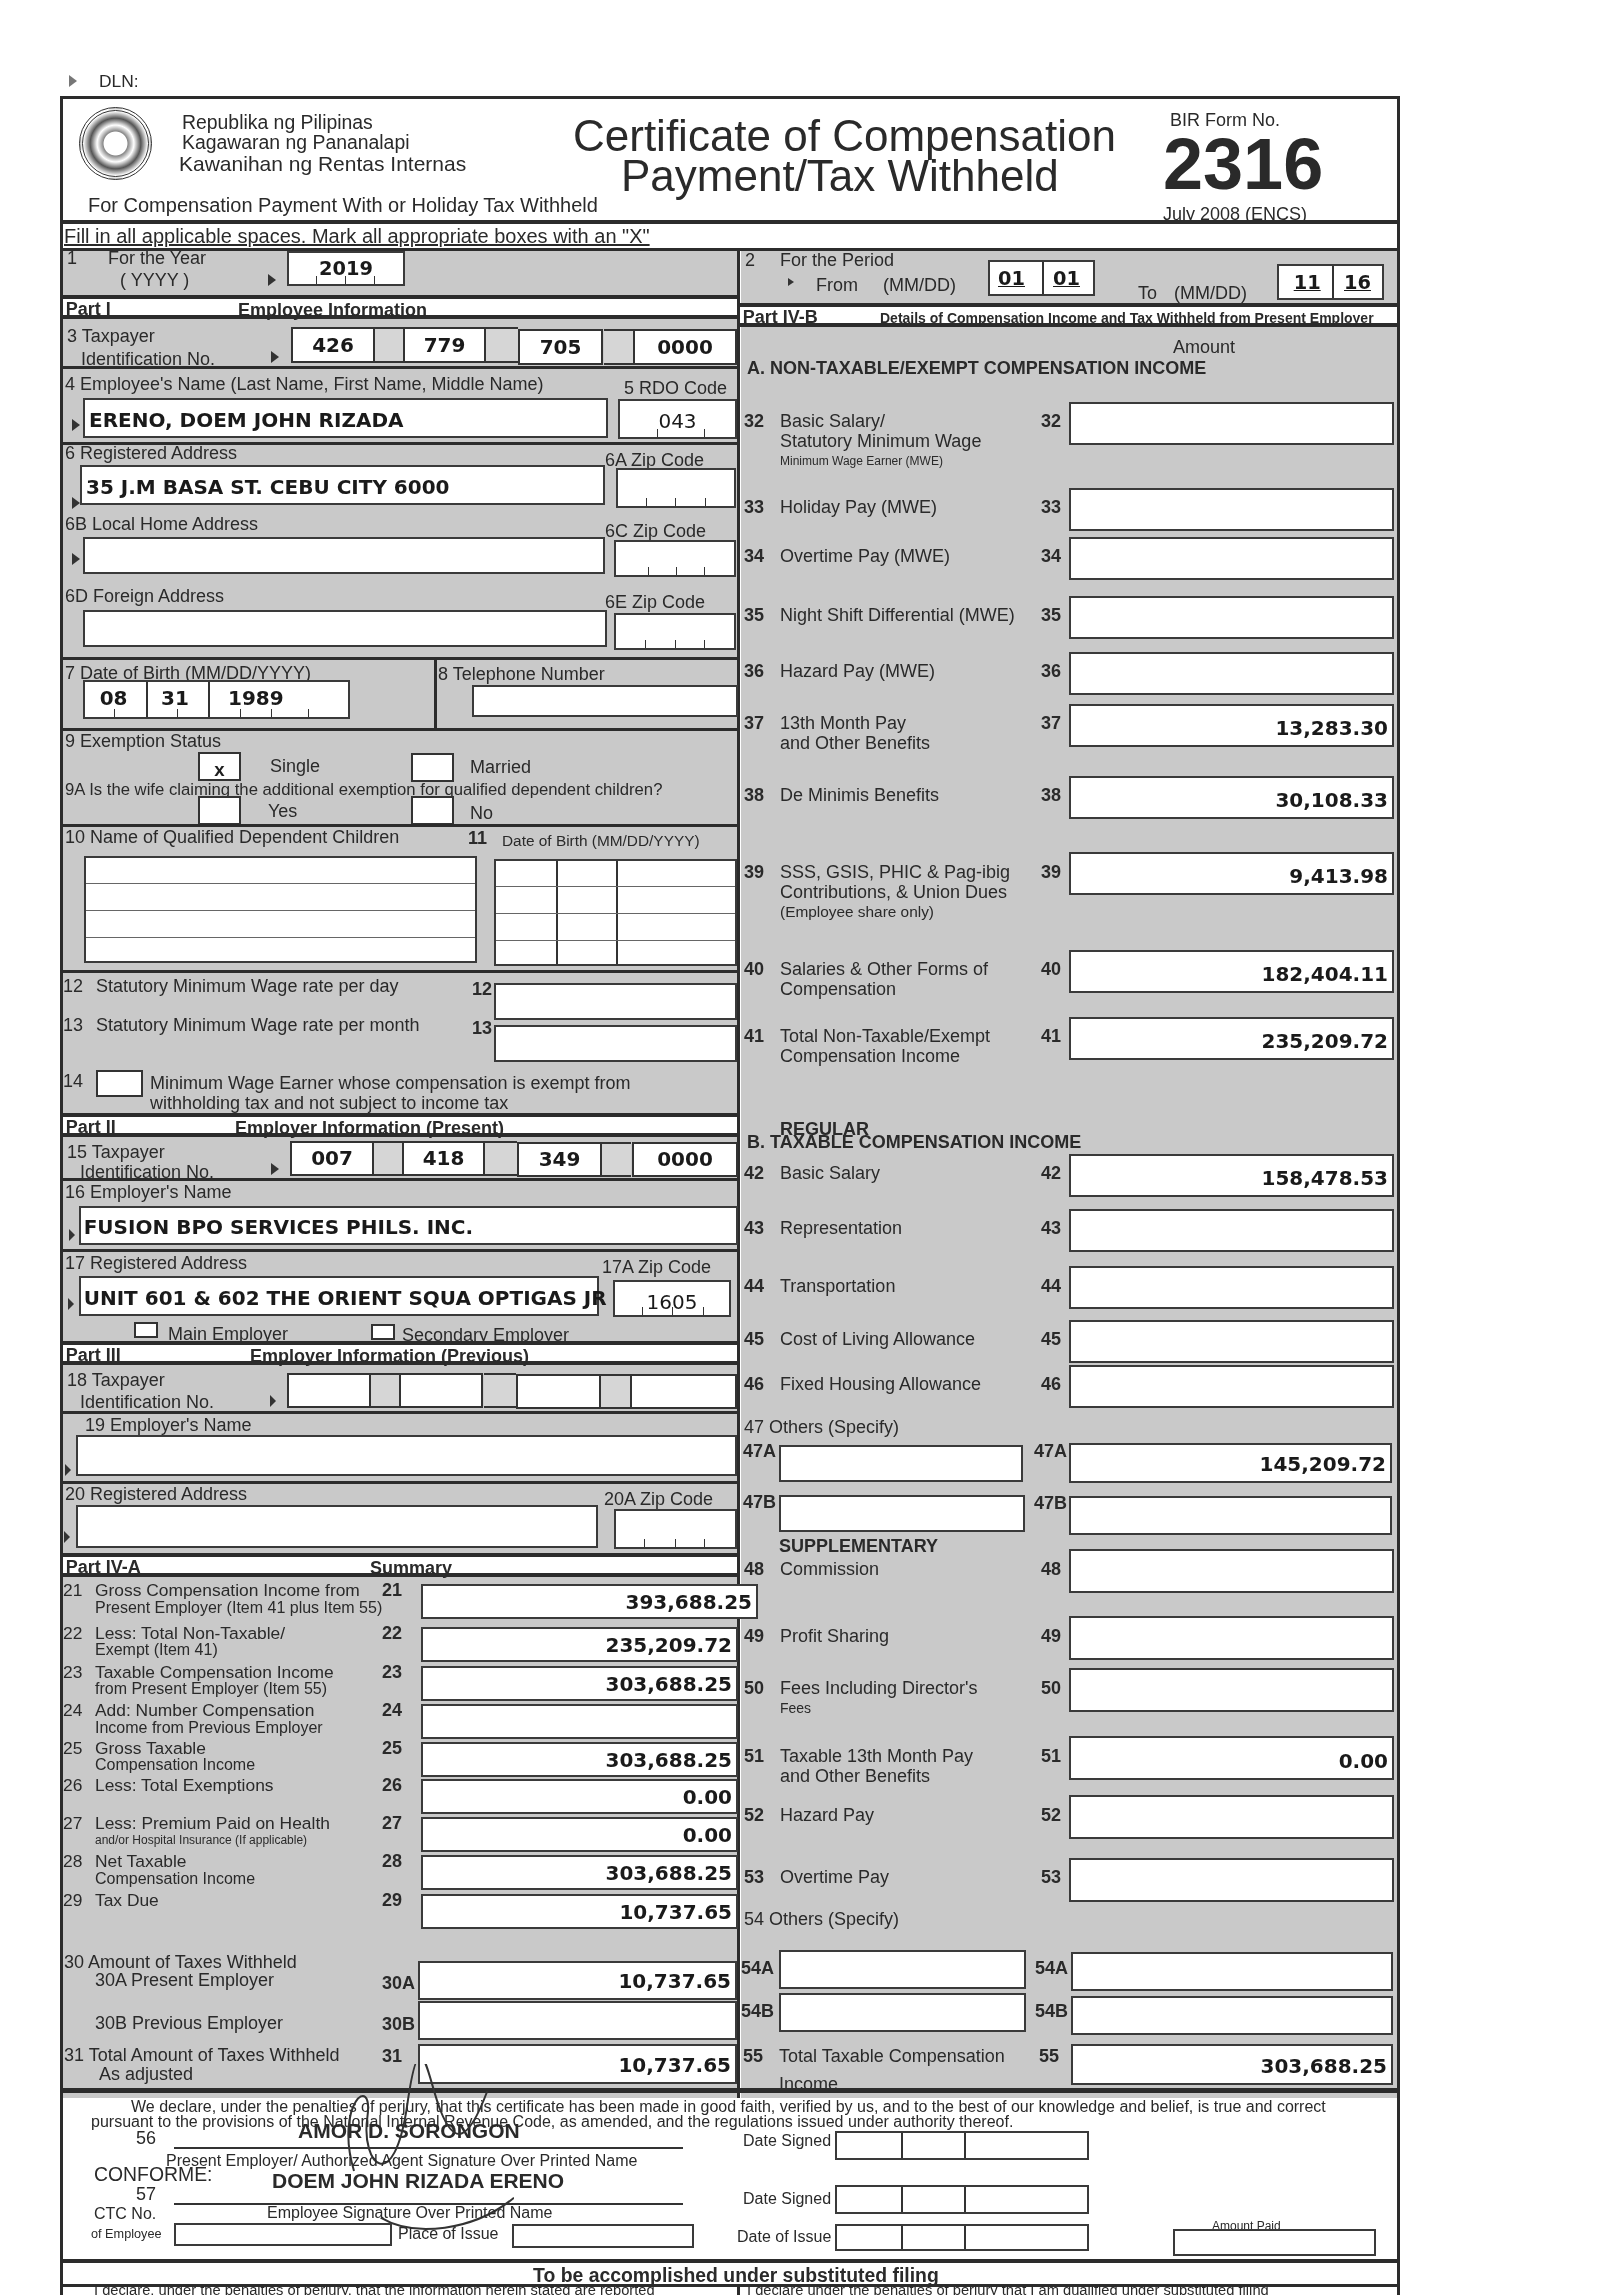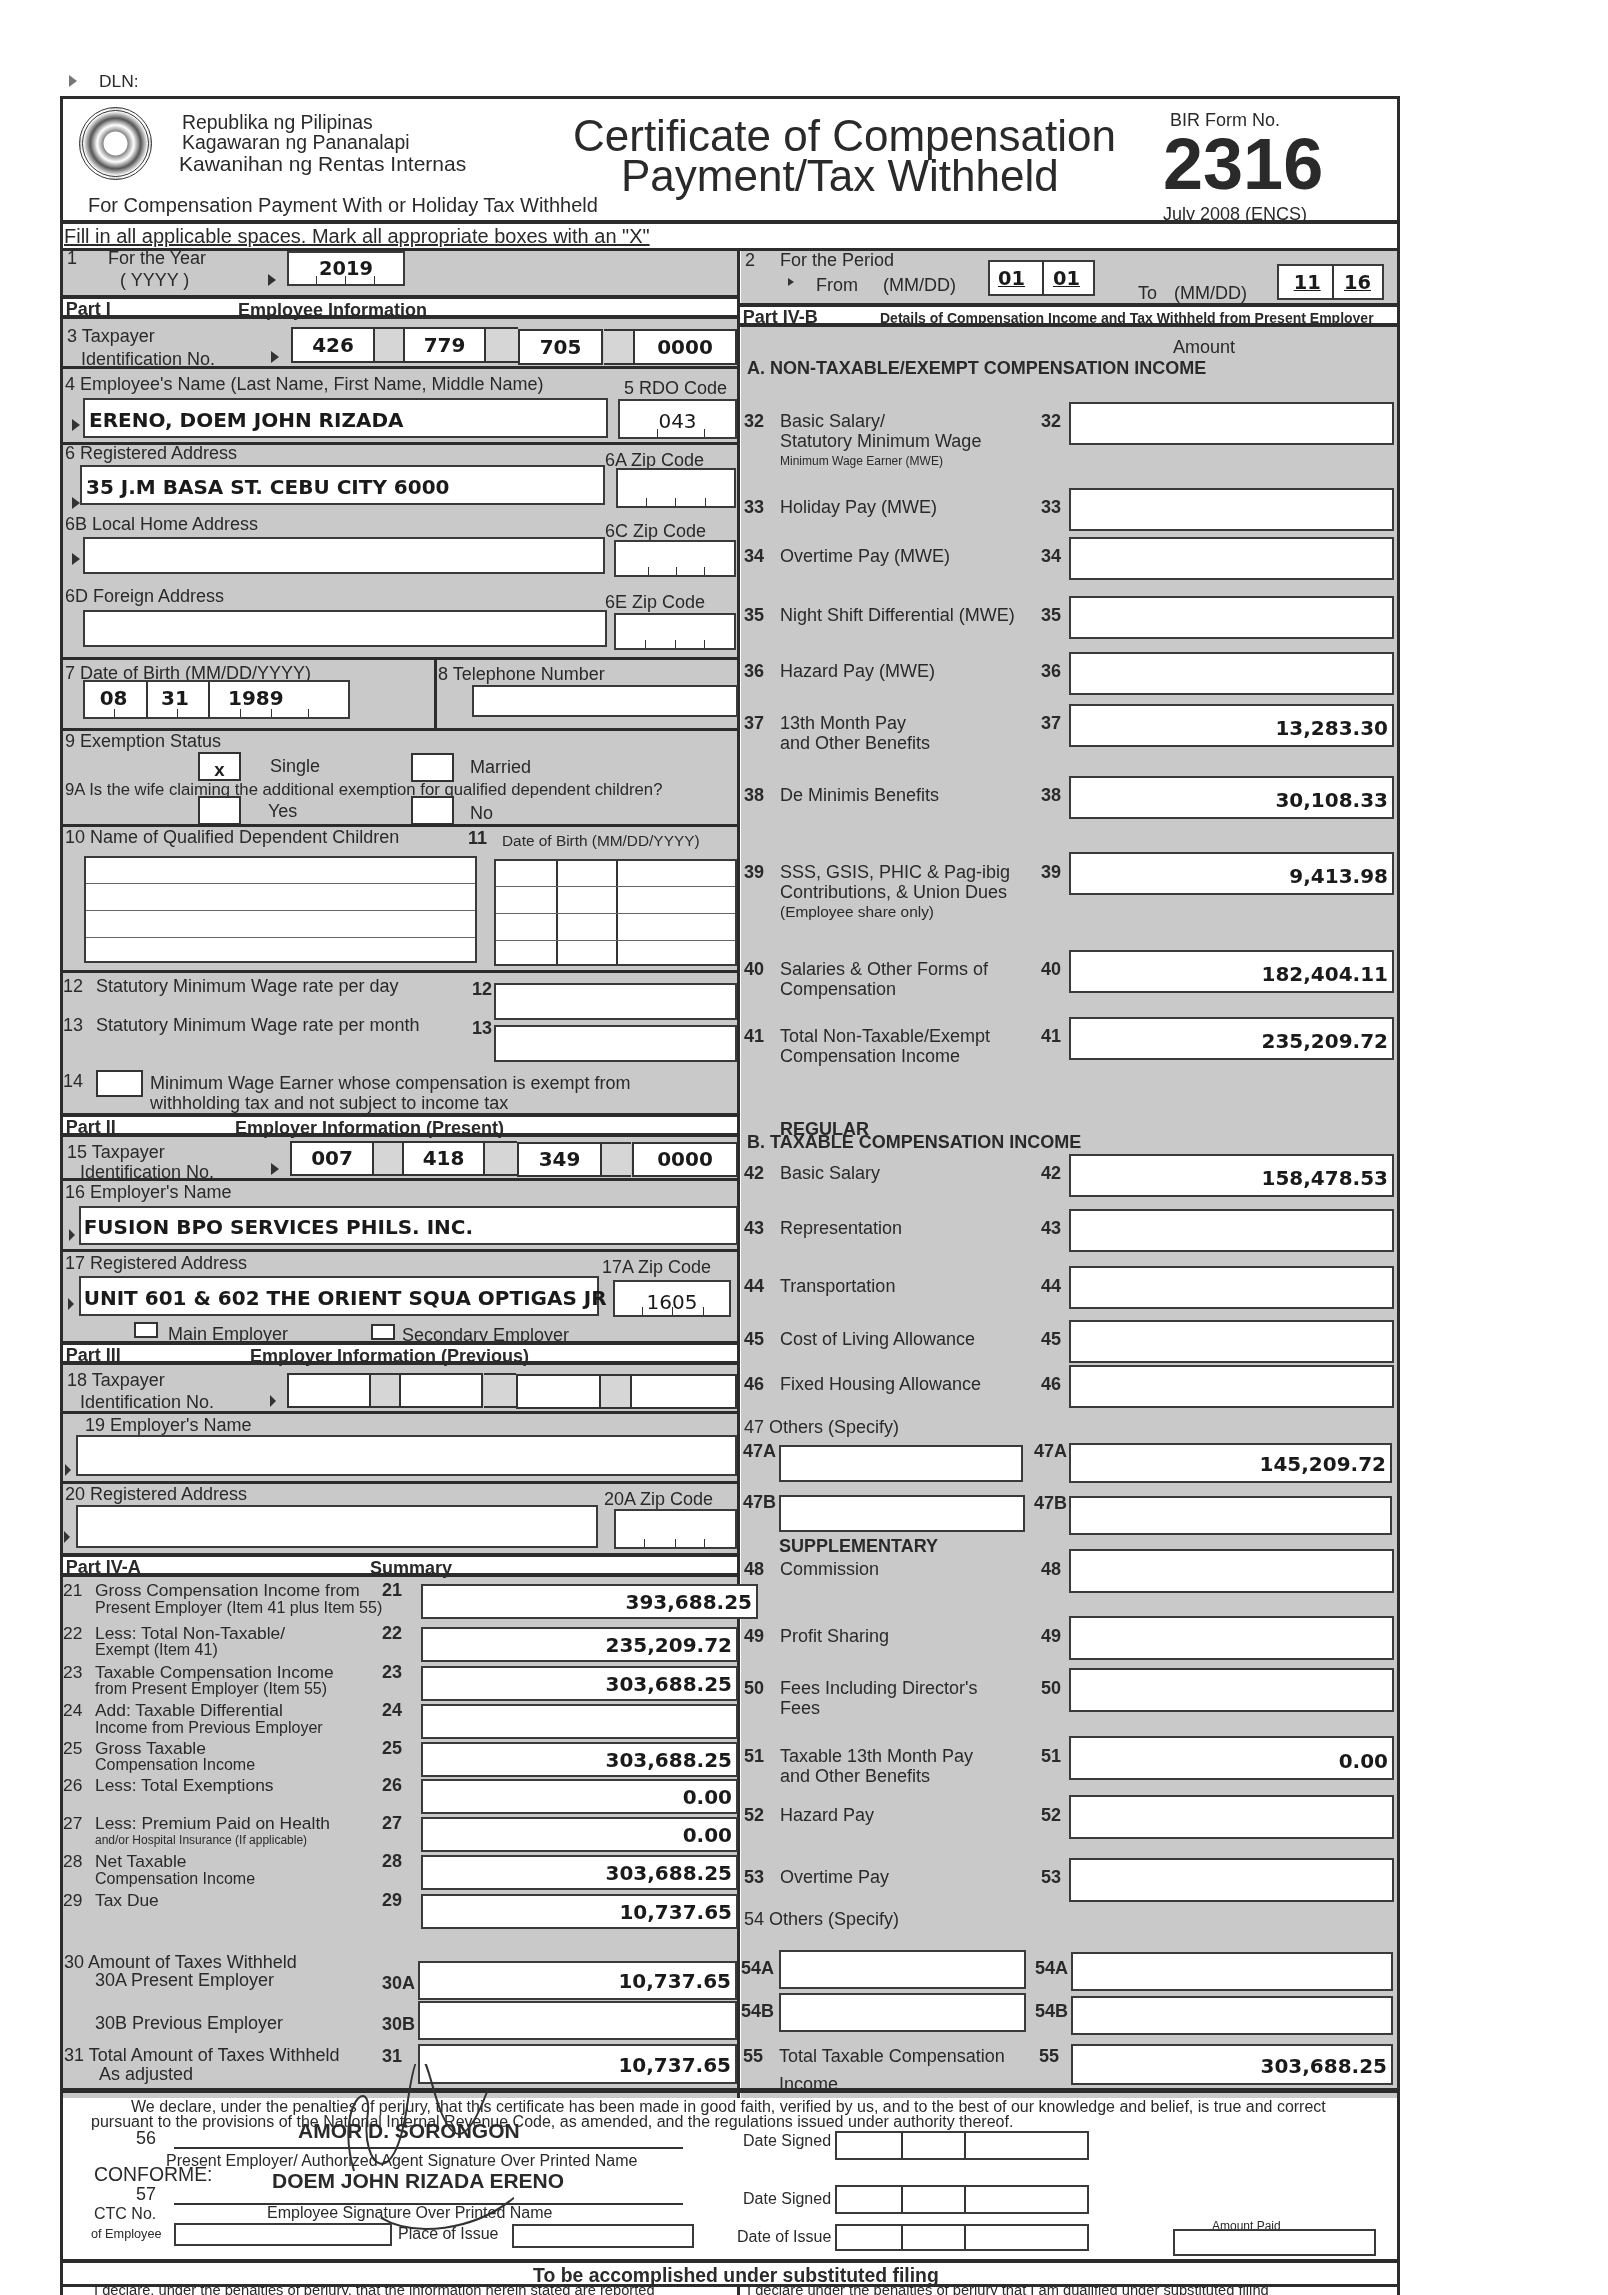--- a/index.html
+++ b/index.html
@@ -323,21 +323,21 @@
       <span class="val val-r" style="bottom:2.7px;">235,209.72</span>
     </div>
     <div class="lbl" style="left:63px;top:1662px;font-size:17.4px;">23</div>
     <div class="lbl" style="left:95px;top:1662px;font-size:17.4px;">Taxable Compensation Income</div>
     <div class="lbl" style="left:95px;top:1679px;font-size:16px;">from Present Employer (Item 55)</div>
     <div class="num" style="left:382px;top:1662px;">23</div>
     <div class="box" style="left:421px;top:1666px;width:317px;height:35px;">
       <span class="val val-r" style="bottom:2.7px;">303,688.25</span>
     </div>
     <div class="lbl" style="left:63px;top:1700px;font-size:17.4px;">24</div>
-    <div class="lbl" style="left:95px;top:1700px;font-size:17.4px;">Add:  Taxable Differential</div>
+    <div class="lbl" style="left:95px;top:1700px;font-size:17.4px;">Add:  Number Compensation</div>
     <div class="lbl" style="left:95px;top:1718px;font-size:16px;">Income from Previous Employer</div>
     <div class="num" style="left:382px;top:1700px;">24</div>
     <div class="box" style="left:421px;top:1704px;width:317px;height:35px;">
       <span class="val val-r" style="bottom:2.7px;"></span>
     </div>
     <div class="lbl" style="left:63px;top:1738px;font-size:17.4px;">25</div>
     <div class="lbl" style="left:95px;top:1738px;font-size:17.4px;">Gross Taxable</div>
     <div class="lbl" style="left:95px;top:1755px;font-size:16px;">Compensation Income</div>
     <div class="num" style="left:382px;top:1738px;">25</div>
     <div class="box" style="left:421px;top:1742px;width:317px;height:35px;">
@@ -520,21 +520,21 @@
       <span class="val val-r"></span>
     </div>
     <div class="num" style="left:744px;top:1626px;">49</div>
     <div class="lbl" style="left:780px;top:1626px;font-size:18px;">Profit Sharing</div>
     <div class="num" style="left:1041px;top:1626px;">49</div>
     <div class="box" style="left:1069px;top:1616px;width:325px;height:44px;">
       <span class="val val-r"></span>
     </div>
     <div class="num" style="left:744px;top:1678px;">50</div>
     <div class="lbl" style="left:780px;top:1678px;font-size:18px;">Fees  Including  Director's</div>
-    <div class="lbl" style="left:780px;top:1698px;font-size:18px;">Fees</div>
+    <div class="lbl" style="left:780px;top:1698px;font-size:14px;">Fees</div>
     <div class="num" style="left:1041px;top:1678px;">50</div>
     <div class="box" style="left:1069px;top:1668px;width:325px;height:44px;">
       <span class="val val-r"></span>
     </div>
     <div class="num" style="left:744px;top:1746px;">51</div>
     <div class="lbl" style="left:780px;top:1746px;font-size:18px;">Taxable 13th Month Pay</div>
     <div class="lbl" style="left:780px;top:1766px;font-size:18px;">and Other Benefits</div>
     <div class="num" style="left:1041px;top:1746px;">51</div>
     <div class="box" style="left:1069px;top:1736px;width:325px;height:44px;">
       <span class="val val-r">0.00</span>

